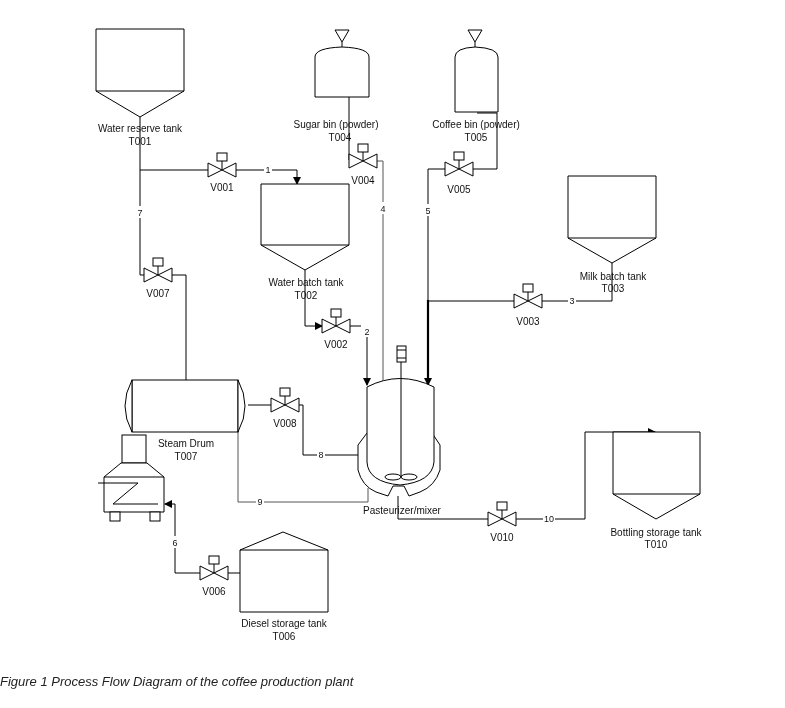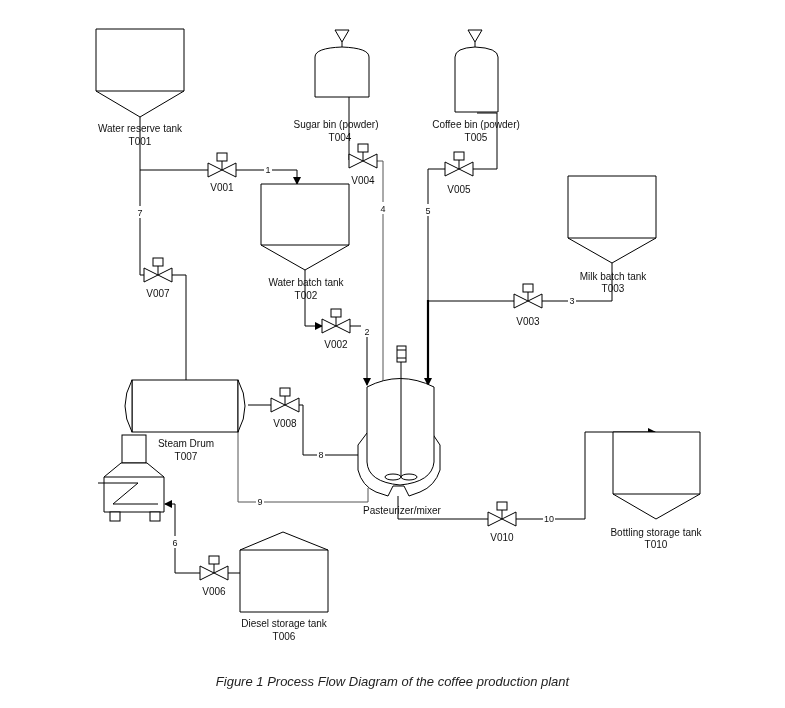--- a/index.html
+++ b/index.html
@@ -5,21 +5,21 @@
     html, body { margin: 0; padding: 0; background: #ffffff; }
     body { width: 785px; height: 708px; position: relative; overflow: hidden; }
     #pfd { position: absolute; left: 0; top: 0; }
     .eq { fill: #ffffff; stroke: #000000; stroke-width: 1; }
     .ln { fill: none; stroke: #000000; stroke-width: 1; }
     .ln-g { fill: none; stroke: #555555; stroke-width: 1; }
     .ln-thick { fill: none; stroke: #000000; stroke-width: 2.2; }
     .lbl { font-family: "Liberation Sans", sans-serif; font-size: 10px; fill: #111111; text-anchor: middle; }
     .stream { font-family: "Liberation Sans", sans-serif; font-size: 9px; fill: #111111; text-anchor: middle; }
     .caption {
-      position: absolute; left: 0; width: 785px; top: 674px; text-align: center;
+      position: absolute; left: 0; width: 785px; top: 674px; text-align: left;
       font-family: "Liberation Sans", sans-serif; font-style: italic; font-size: 13px; color: #222222;
     }
   </style>
 </head>
 <body>
 
 <svg id="pfd" width="785" height="708" viewBox="0 0 785 708">
   <defs>
     <marker id="arr" markerWidth="8" markerHeight="8" refX="7" refY="4" orient="auto" markerUnits="userSpaceOnUse">
       <path d="M0,0 L8,4 L0,8 Z" fill="#000"></path>

